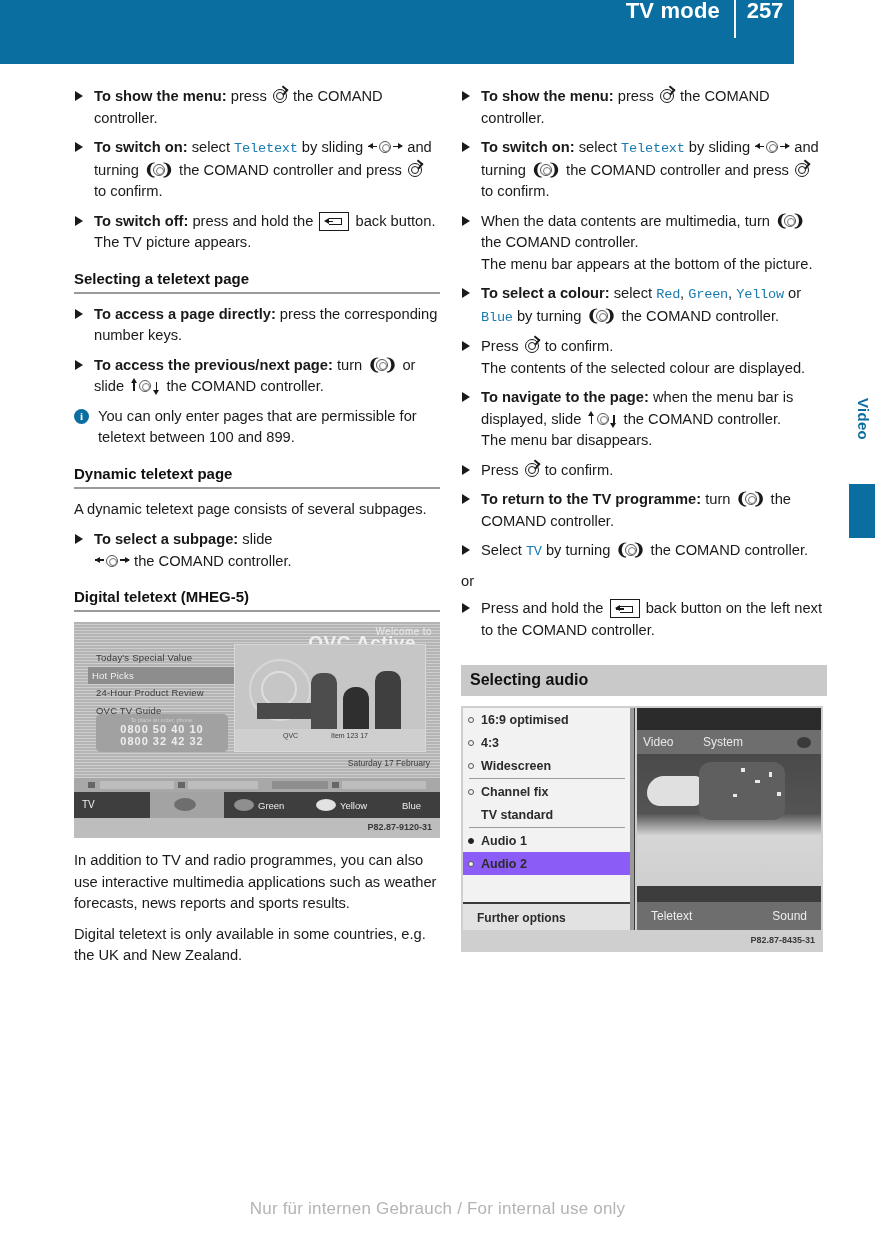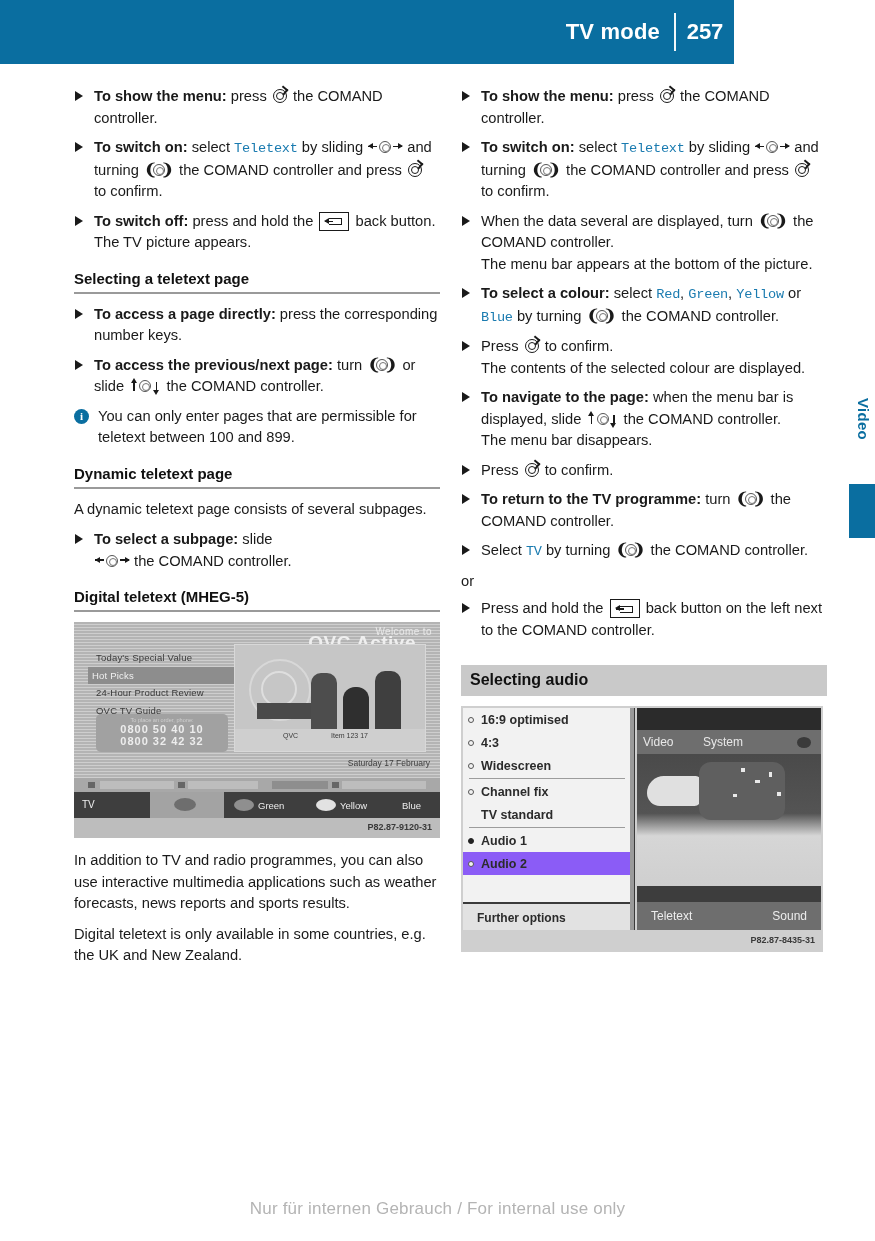--- a/index.html
+++ b/index.html
@@ -8,23 +8,23 @@
     width: 875px; height: 1241px;
     background:#ffffff;
     font-family: "Liberation Sans", sans-serif;
     color:#1a1a1a;
     position:relative;
     overflow:hidden;
   }
 
   
   .header {
-    position:absolute; left:0; top:0; width:734px; height:64px;
+    position:absolute; left:0; top:0; width:794px; height:64px;
     background:#0a6ea0;
-    display:flex; align-items:center; justify-content:flex-end;
+    display:flex; justify-content:flex-end;
   }
   .header-title {
     font-size:22px; font-weight:bold; color:#ffffff;
     letter-spacing:.2px; padding-right:14px; line-height:1;
   }
   .header-sep {
     width:2px; height:38px; background:#ffffff; opacity:.95;
   }
   .header-page {
     font-size:22px; font-weight:bold; color:#ffffff;
@@ -508,21 +508,21 @@
       <b>To show the menu:</b><span> press </span><span class="gl g-press"><span class="ring"></span><span class="ring2"></span><span class="tail"></span></span><span> the COMAND controller.</span>
     </div>
 
     <div class="step">
       <span class="tri"></span>
       <b>To switch on:</b><span> select </span><span class="mono">Teletext</span><span> by sliding </span><span class="gl g-lr"><span class="ar arL"></span><span class="o"></span><span class="ar arR"></span></span><span> and turning </span><span class="gl g-turn"><span class="br brL">❨</span><span class="o"></span><span class="br brR">❩</span></span><span> the COMAND controller and press </span><span class="gl g-press"><span class="ring"></span><span class="ring2"></span><span class="tail"></span></span><span> to confirm.</span>
     </div>
 
     <div class="step">
       <span class="tri"></span>
-      <span>When the data several are displayed, turn </span><span class="gl g-turn"><span class="br brL">❨</span><span class="o"></span><span class="br brR">❩</span></span><span> the COMAND controller.</span>
+      <span>When the data contents are multimedia, turn </span><span class="gl g-turn"><span class="br brL">❨</span><span class="o"></span><span class="br brR">❩</span></span><span> the COMAND controller.</span>
       <div>The menu bar appears at the bottom of the picture.</div>
     </div>
 
     <div class="step">
       <span class="tri"></span>
       <b>To select a colour:</b><span> select </span><span class="mono">Red</span><span>, </span><span class="mono">Green</span><span>, </span><span class="mono">Yellow</span><span> or </span><span class="mono">Blue</span><span> by turning </span><span class="gl g-turn"><span class="br brL">❨</span><span class="o"></span><span class="br brR">❩</span></span><span> the COMAND controller.</span>
     </div>
 
     <div class="step">
       <span class="tri"></span>

